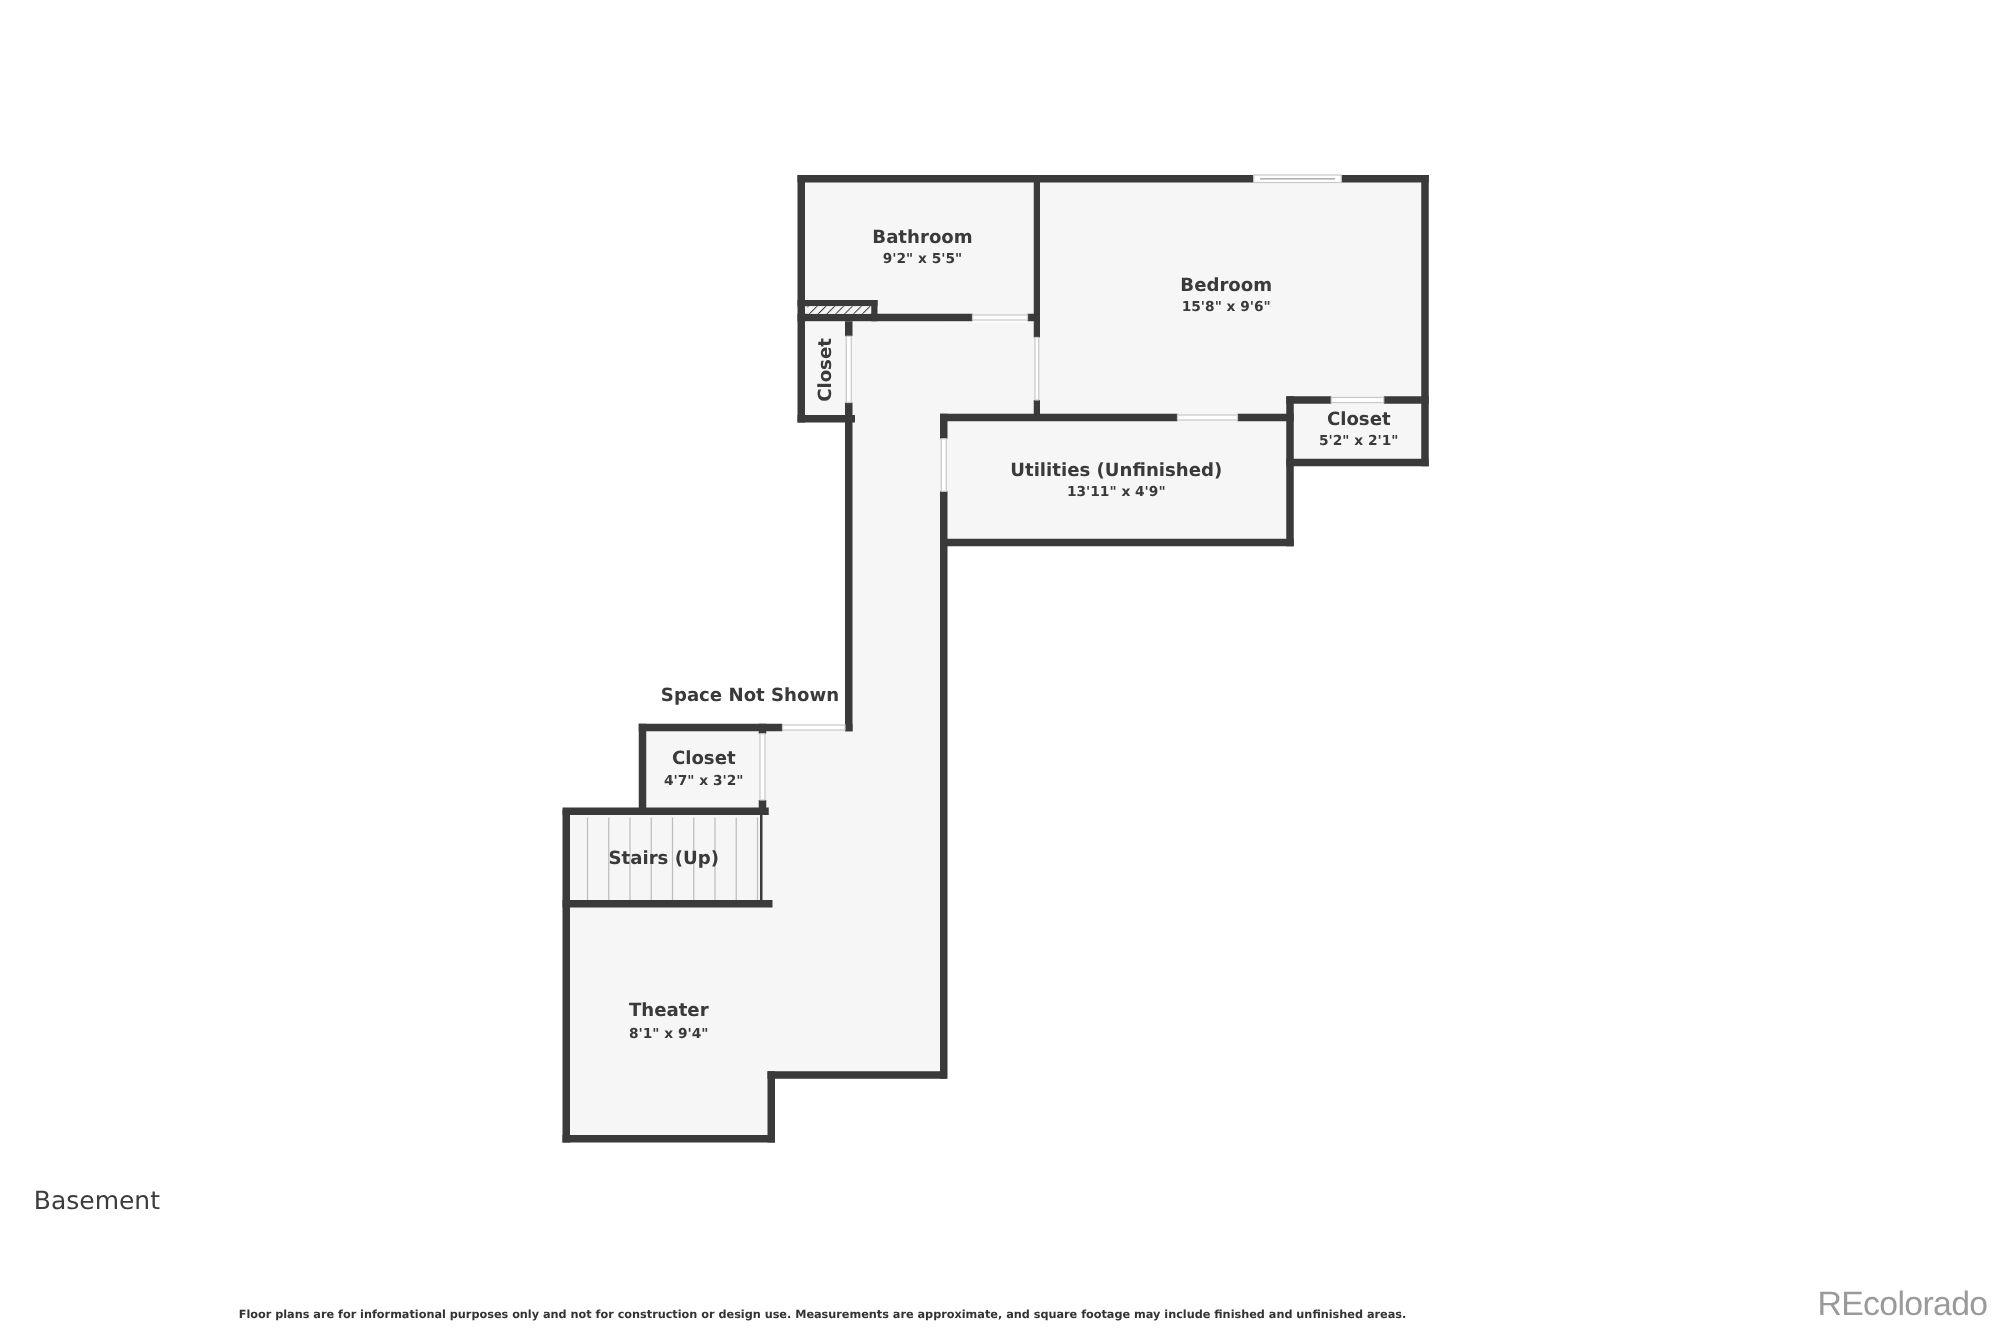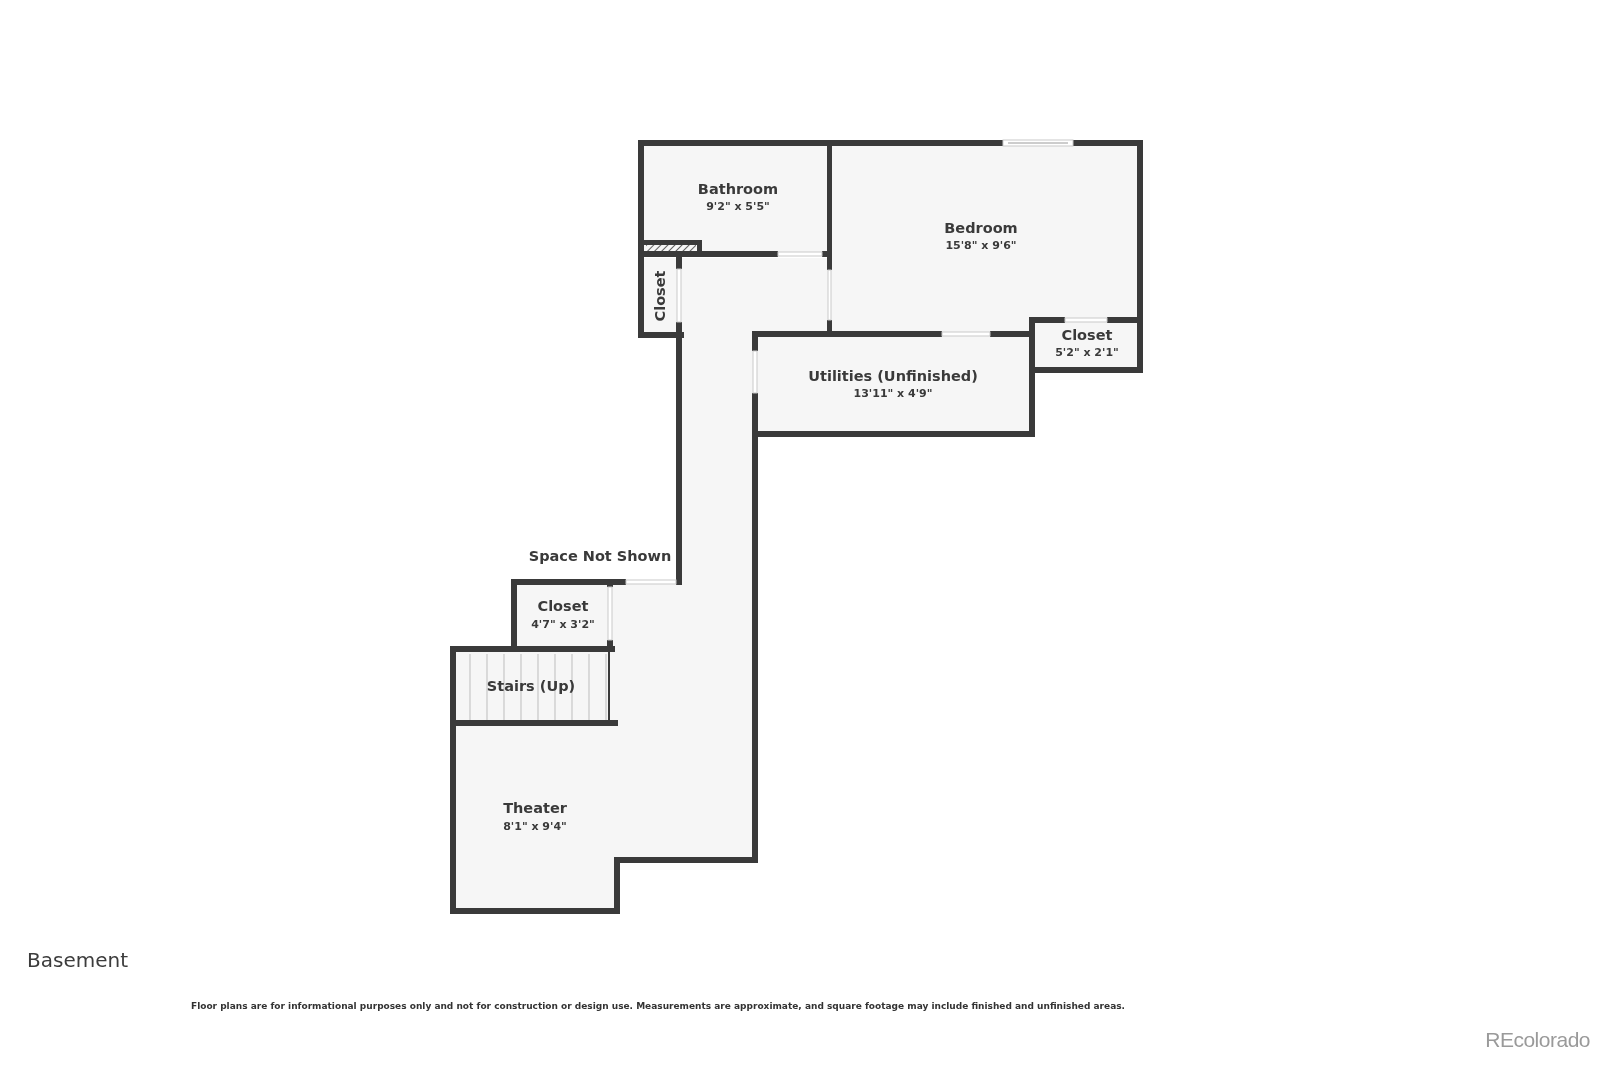--- a/index.html
+++ b/index.html
@@ -1,22 +1,22 @@
 <!DOCTYPE html>
 <html><head>
 <meta charset="utf-8">
 <style>
   html, body { margin:0; padding:0; background:#ffffff; }
   body { width:1600px; height:1066px; position:relative; overflow:hidden; font-family:"DejaVu Sans", sans-serif; }
   #plan { position:absolute; left:0; top:0; }
   .room-name { font-family:"DejaVu Sans", sans-serif; font-weight:bold; fill:#3a3a3a; font-size:14.5px; }
   .room-dim { font-family:"DejaVu Sans", sans-serif; font-weight:bold; fill:#3a3a3a; font-size:11px; }
   .floor-label { position:absolute; left:27px; top:948px; font-size:20px; font-weight:normal; color:#3c3c3c; font-family:"DejaVu Sans", sans-serif; }
-  .disclaimer { position:absolute; left:0; width:1316px; top:1001px; text-align:center; font-size:9px; font-weight:bold; color:#333; font-family:"DejaVu Sans", sans-serif; }
-  .logo { position:absolute; right:10px; top:1028px; font-size:21px; color:#9a9a9a; font-family:"Liberation Sans", sans-serif; letter-spacing:-0.5px; }
+  .disclaimer { position:absolute; left:0; width:1316px; top:1047px; text-align:center; font-size:9px; font-weight:bold; color:#333; font-family:"DejaVu Sans", sans-serif; }
+  .logo { position:absolute; right:10px; top:1028px; font-size:27px; color:#9a9a9a; font-family:"Liberation Sans", sans-serif; letter-spacing:-0.5px; }
 </style>
 </head>
 <body>
 
 <svg id="plan" width="1600" height="1066" viewBox="0 0 1600 1066" xmlns="http://www.w3.org/2000/svg">
   <defs>
     <pattern id="hatch" patternUnits="userSpaceOnUse" width="5" height="5" patternTransform="rotate(45)">
       <rect width="5" height="5" fill="#f6f6f6"></rect>
       <line x1="0" y1="0" x2="0" y2="5" stroke="#3a3a3a" stroke-width="1.6"></line>
     </pattern>

